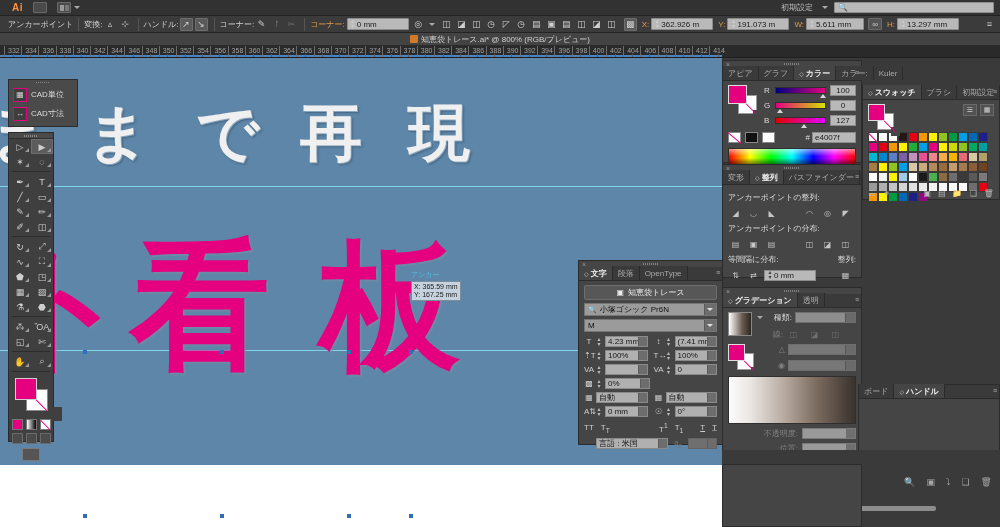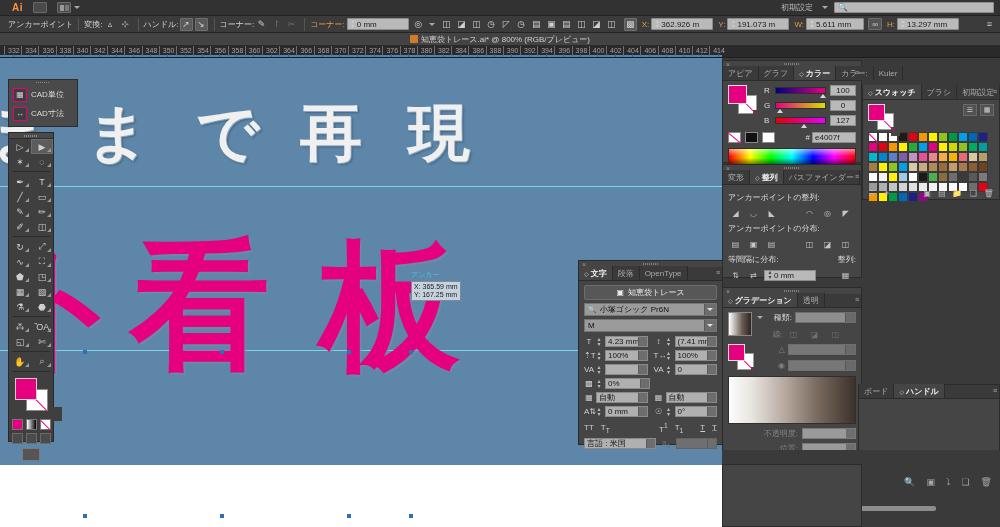--- a/index.html
+++ b/index.html
@@ -247,21 +247,21 @@
   .ch-sel .arrow{position:absolute;right:3px;top:4px;width:0;height:0;border-left:3px solid transparent;border-right:3px solid transparent;border-top:3px solid #e0e0e0;z-index:2;}
   .ch-grid { display:grid; grid-template-columns:1fr 1fr; gap:3px 6px; margin-top:4px;}
   .ch-f { display:flex; align-items:center; gap:2px;}
   .ch-ico { width:10px; font-size:8px; color:#cfcfcf; text-align:center;}
   .ch-ico.dim { color:#777; }
   .ch-inp { flex:1; height:11px; background:#b0b0b0; border:1px solid #8a8a8a; font-size:8px; color:#161616;
             display:flex; align-items:center; padding-left:2px; position:relative;}
   .ch-inp.dim { background:#6f6f6f; color:#4a4a4a; border-color:#636363;}
   .ch-inp .dd { position:absolute; right:0; top:0; bottom:0; width:9px; background:#6d6d6d; border-left:1px solid #5c5c5c;}
   .ch-iconrow { display:flex; align-items:center; gap:7px; margin-top:5px; color:#cfcfcf; font-size:8px;}
-  .ch-botrow { display:flex; align-items:flex-start; gap:5px; margin-top:4px;}
+  .ch-botrow { display:flex; align-items:flex-start; gap:5px; margin-top:4px;margin-left:12px;}
 
   
   .ly-row { display:flex; align-items:center; height:14px; gap:3px; padding:0 2px; }
   .ly-row.sel { background:#5a6a7c; }
   .ly-color { width:3px; height:11px; }
   .ly-tri { width:7px; font-size:6px; color:#bbb; }
   .ly-thumb { width:12px;height:11px;background:#efefef;border:1px solid #777;}
   .ly-name { font-size:8px; color:#ececec; flex:1;}
   .ly-target { width:8px;height:8px;border:1px solid #bbb;border-radius:50%;}
   .ly-sq { width:8px;height:8px;background:#e4007f;border:1px solid #fff;}

